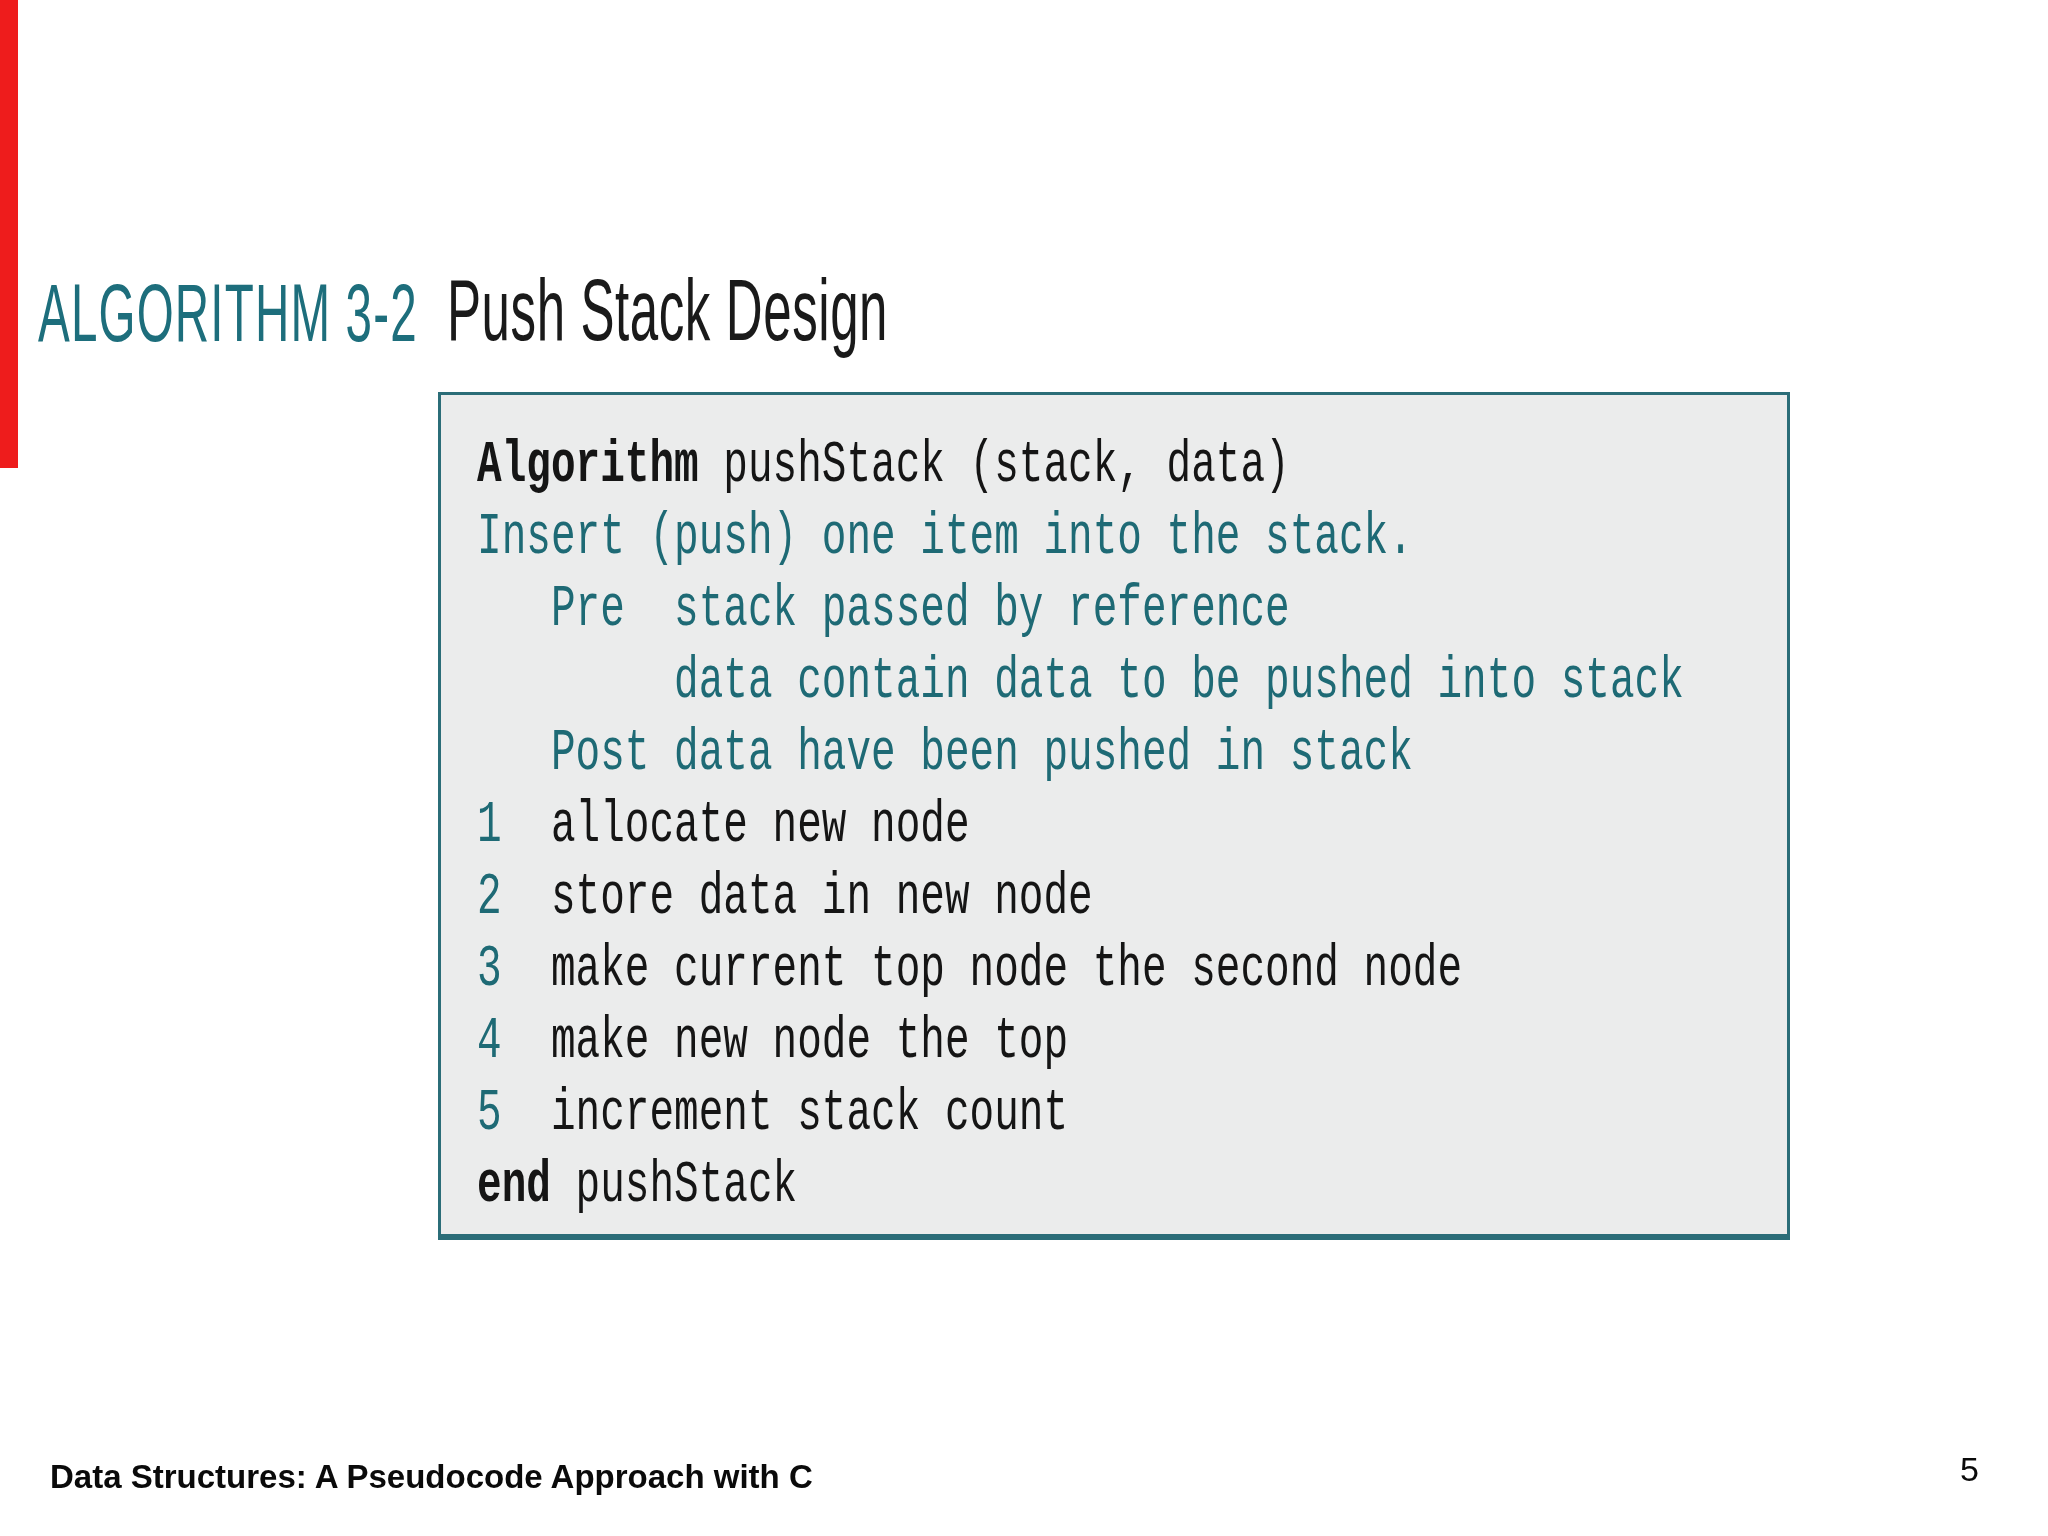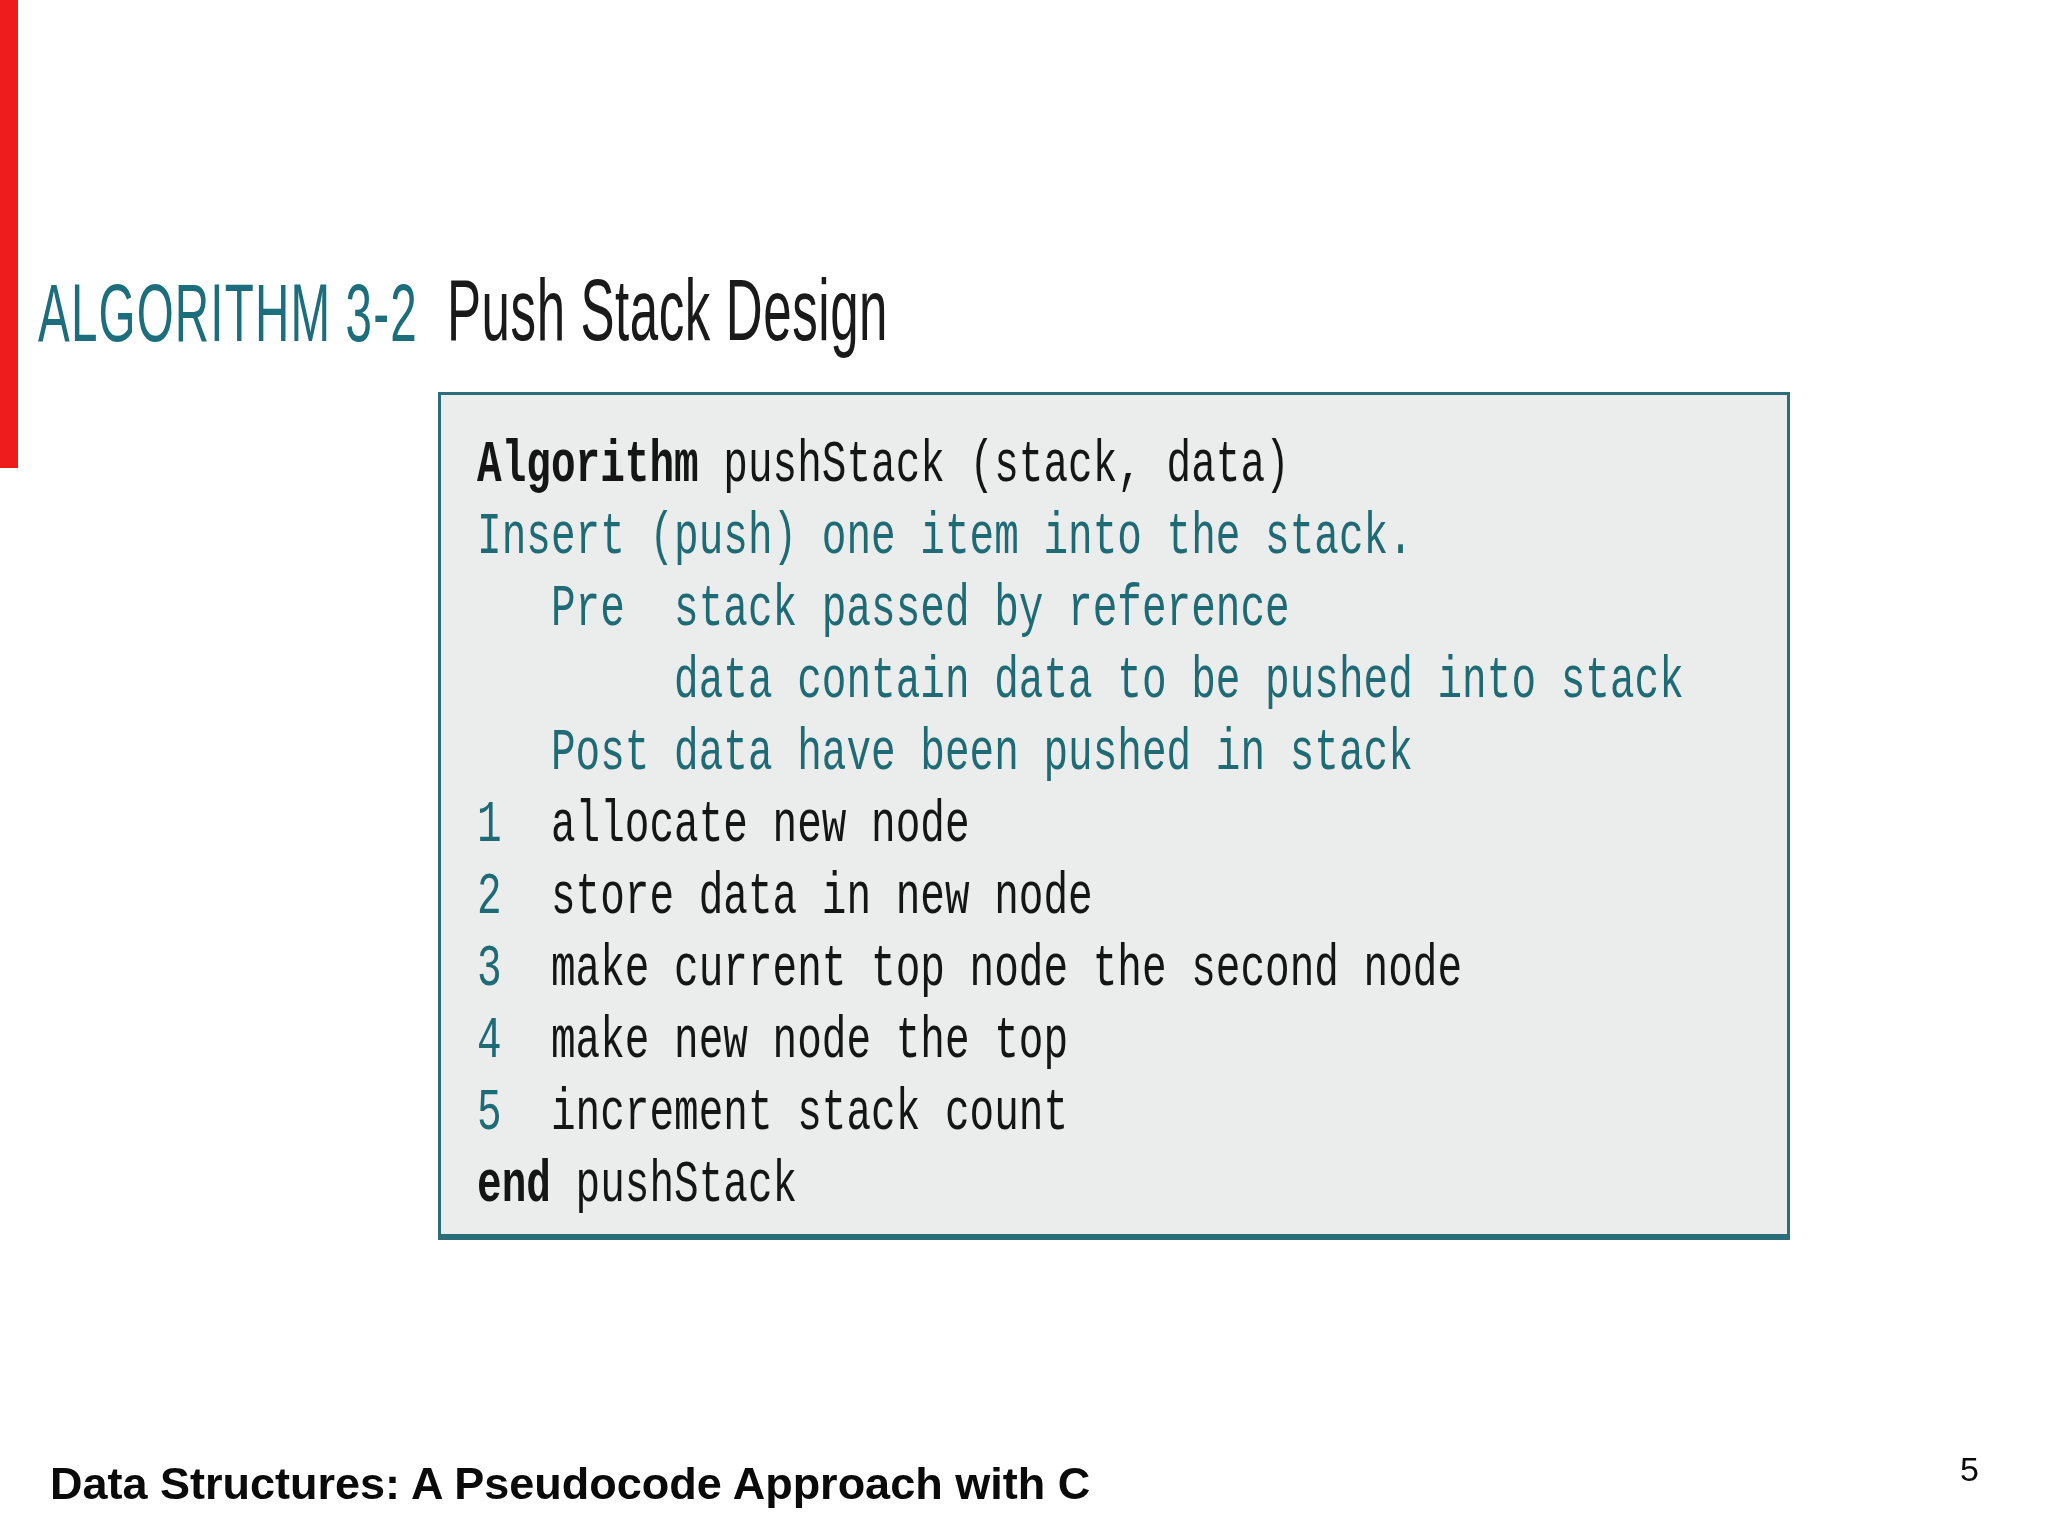--- a/index.html
+++ b/index.html
@@ -48,21 +48,21 @@
     white-space:pre;
     transform:scaleX(0.684);transform-origin:0 0;
     height:72px;
   }
   .seg-black{color:#151515;}
   .seg-teal{color:var(--code-teal,#1e6a75);}
   .seg-bold{font-weight:bold;}
   
   .footer-text{
     position:absolute;left:50px;top:1458px;
-    font-size:45px;font-weight:bold;color:#0a0a0a;
+    font-size:33px;font-weight:bold;color:#0a0a0a;
     white-space:nowrap;
     text-align:center;
   }
   .page-number{
     position:absolute;left:1960px;top:1450px;
     font-size:34px;color:#0a0a0a;
   }
 </style>
 </head>
 <body>

